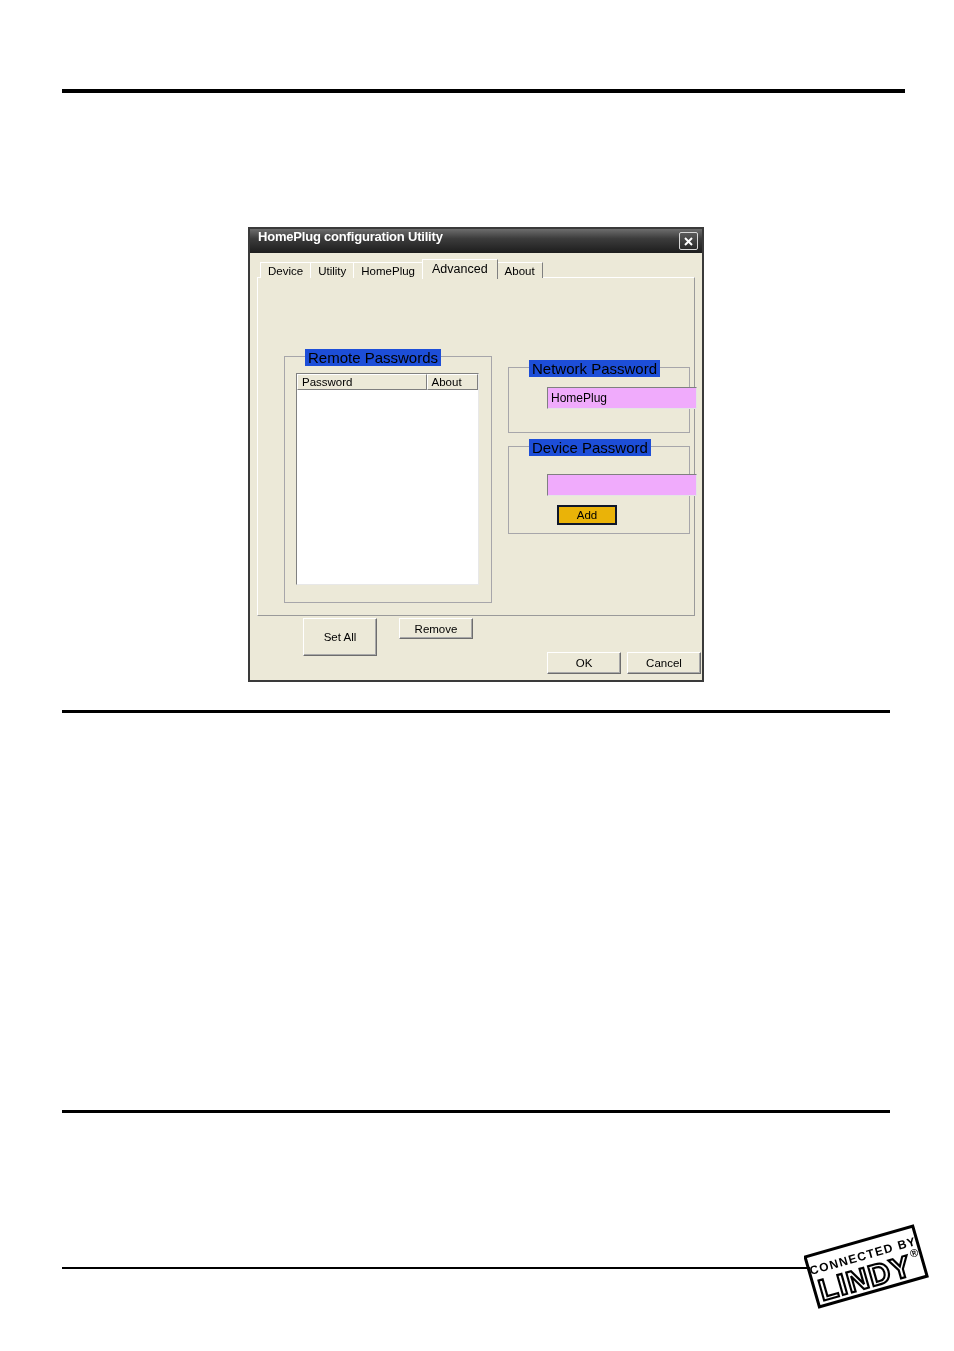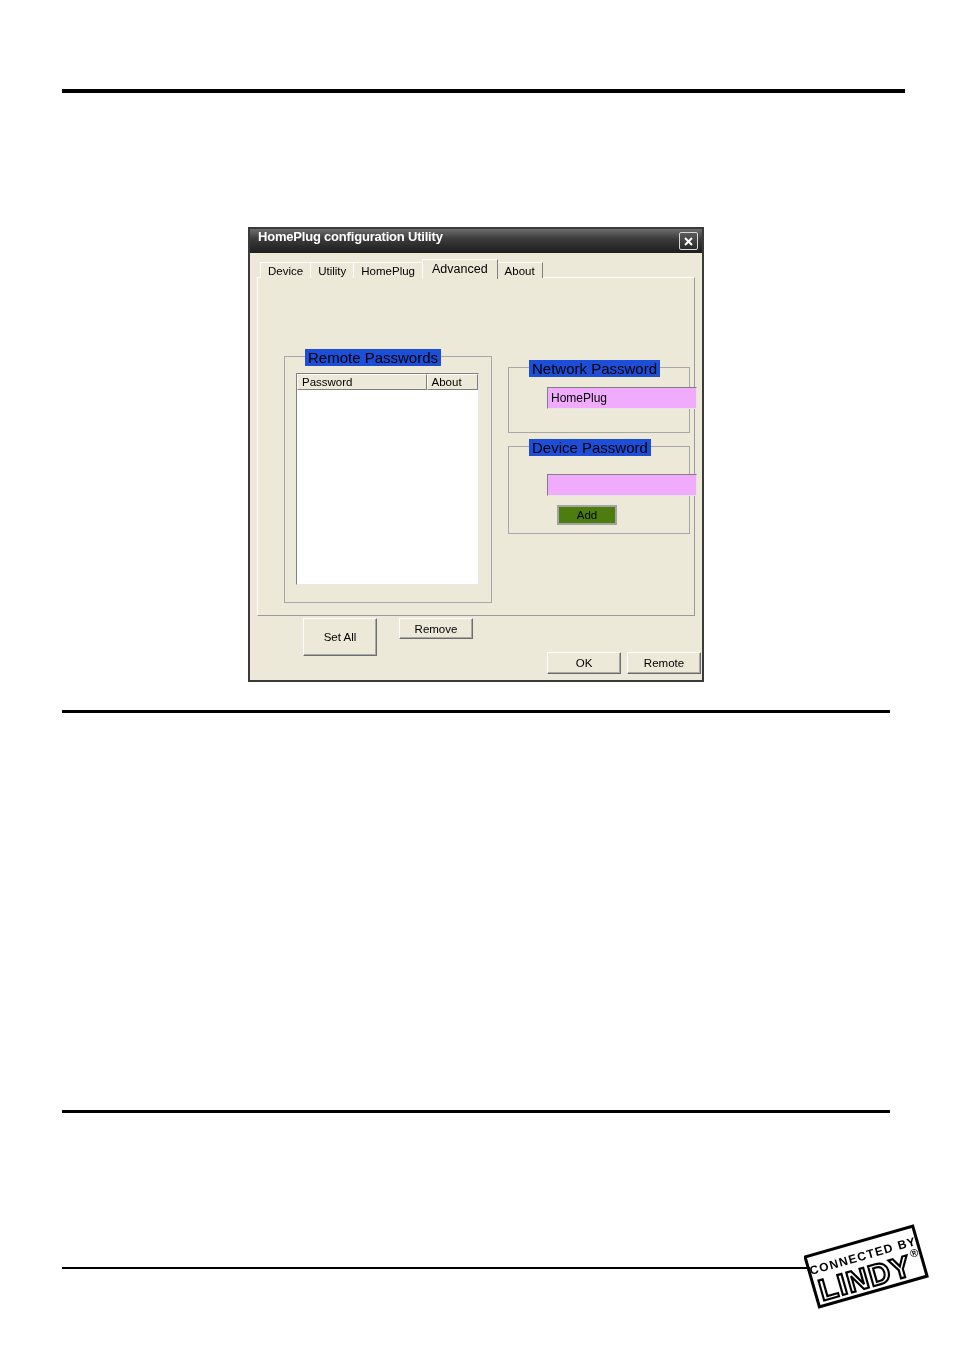--- a/index.html
+++ b/index.html
@@ -212,23 +212,23 @@
     box-shadow: inset -1px -1px 0 #a9a9a9;
     font-size: 11.5px;
     font-family: "Liberation Sans", sans-serif;
     color: #000;
     text-align: center;
     box-sizing: border-box;
     cursor: default;
     padding: 0;
   }
   .btn.default-btn {
-    border: 2px solid #a3a3a3;
+    border: 2px solid #0f172a;
     box-shadow: none;
-    background: #4d7c0f;
+    background: #eab308;
   }
   #btn-add    { left: 48px;  top: 58px;  width: 60px;  height: 20px; }
   #btn-setall { left: 45px;  top: 340px; width: 74px;  height: 38px; }
   #btn-remove { left: 141px; top: 340px; width: 74px;  height: 21px; }
   #btn-ok     { left: 297px; top: 399px; width: 74px;  height: 22px; }
   #btn-cancel { left: 377px; top: 399px; width: 74px;  height: 22px; }
 
   
   #lindy-logo {
     position: absolute;
@@ -291,21 +291,21 @@
         <span class="gb-title">Device Password</span>
         <input class="textfield" id="field-device" type="text" value="" style="">
         <button class="btn default-btn" id="btn-add">Add</button>
       </div>
 
       <button class="btn" id="btn-setall">Set All</button>
       <button class="btn" id="btn-remove">Remove</button>
     </div>
 
     <button class="btn" id="btn-ok">OK</button>
-    <button class="btn" id="btn-cancel">Remote</button>
+    <button class="btn" id="btn-cancel">Cancel</button>
   </div>
 </div>
 
 <div id="lindy-logo">
   <svg width="128" height="104" viewBox="0 0 128 104" aria-hidden="true">
     <g transform="rotate(-16 64 52)">
       <rect x="6" y="26" width="112" height="52" fill="none" stroke="#000" stroke-width="3"></rect>
       <text x="62" y="45" text-anchor="middle" font-family="'Liberation Sans', sans-serif" font-size="12" font-weight="bold" fill="#000" letter-spacing="1.2">CONNECTED BY</text>
       <text x="58" y="73" text-anchor="middle" font-family="'Liberation Sans', sans-serif" font-size="30" font-weight="bold" fill="none" stroke="#000" stroke-width="2.2" letter-spacing="1">LINDY</text>
       <text x="112" y="56" text-anchor="middle" font-family="'Liberation Sans', sans-serif" font-size="11" font-weight="bold" fill="#000">®</text>

